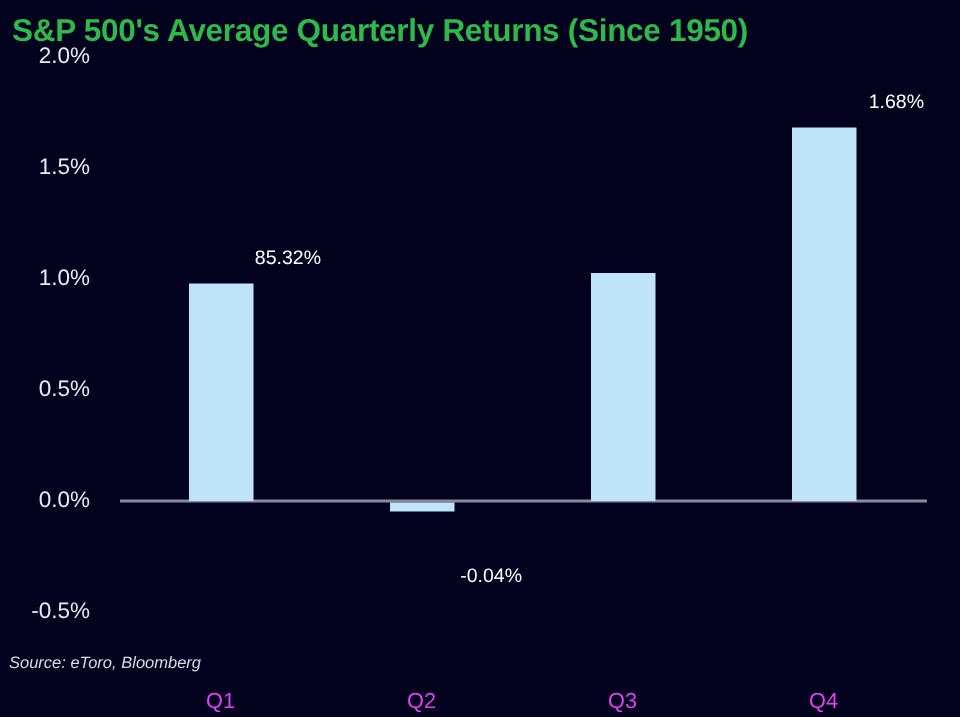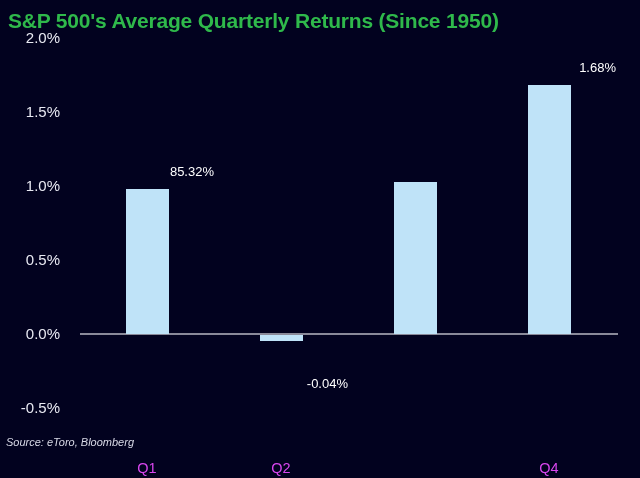--- a/index.html
+++ b/index.html
@@ -137,20 +137,21 @@
     </div>
 
     <div class="bar-group" style="left: 134px;">
       <div class="bar-value" style="top: 320px; margin-top: 16px;">-0.04%</div>
       <div class="bar negative" style="height: 5.92px; top: 295px;"></div>
       <div class="x-tick">Q2</div>
     </div>
 
     <div class="bar-group" style="left: 268px;">
       <div class="bar positive" style="height: 152.44px; bottom: 88px;"></div>
+      <div class="x-tick">Q3</div>
     </div>
 
     <div class="bar-group" style="left: 402px;">
       <div class="bar-value" style="top: 20.36px;">1.68%</div>
       <div class="bar positive" style="height: 248.64px; bottom: 88px;"></div>
       <div class="x-tick">Q4</div>
     </div>
   </div>
 
   <div id="source-note">Source: eToro, Bloomberg</div>

